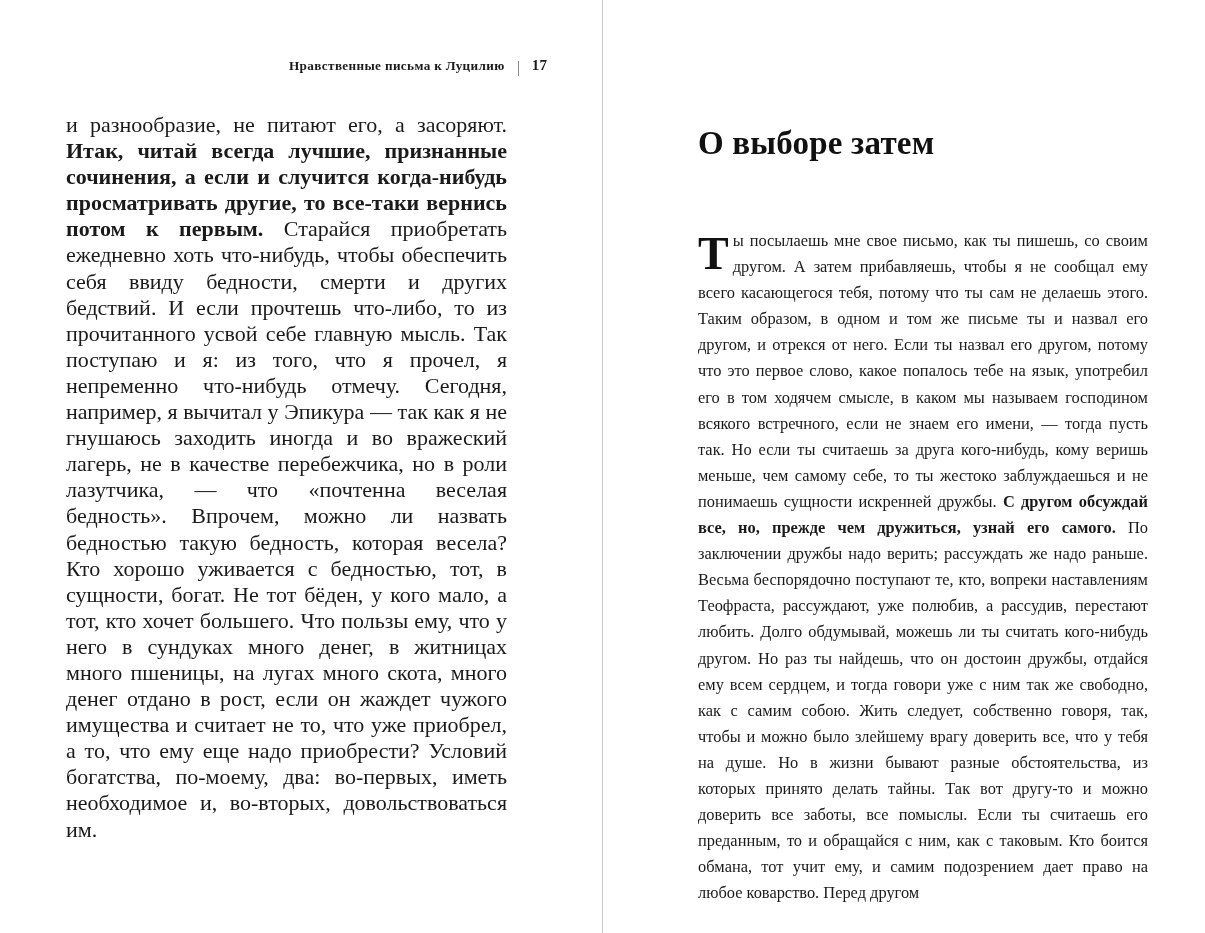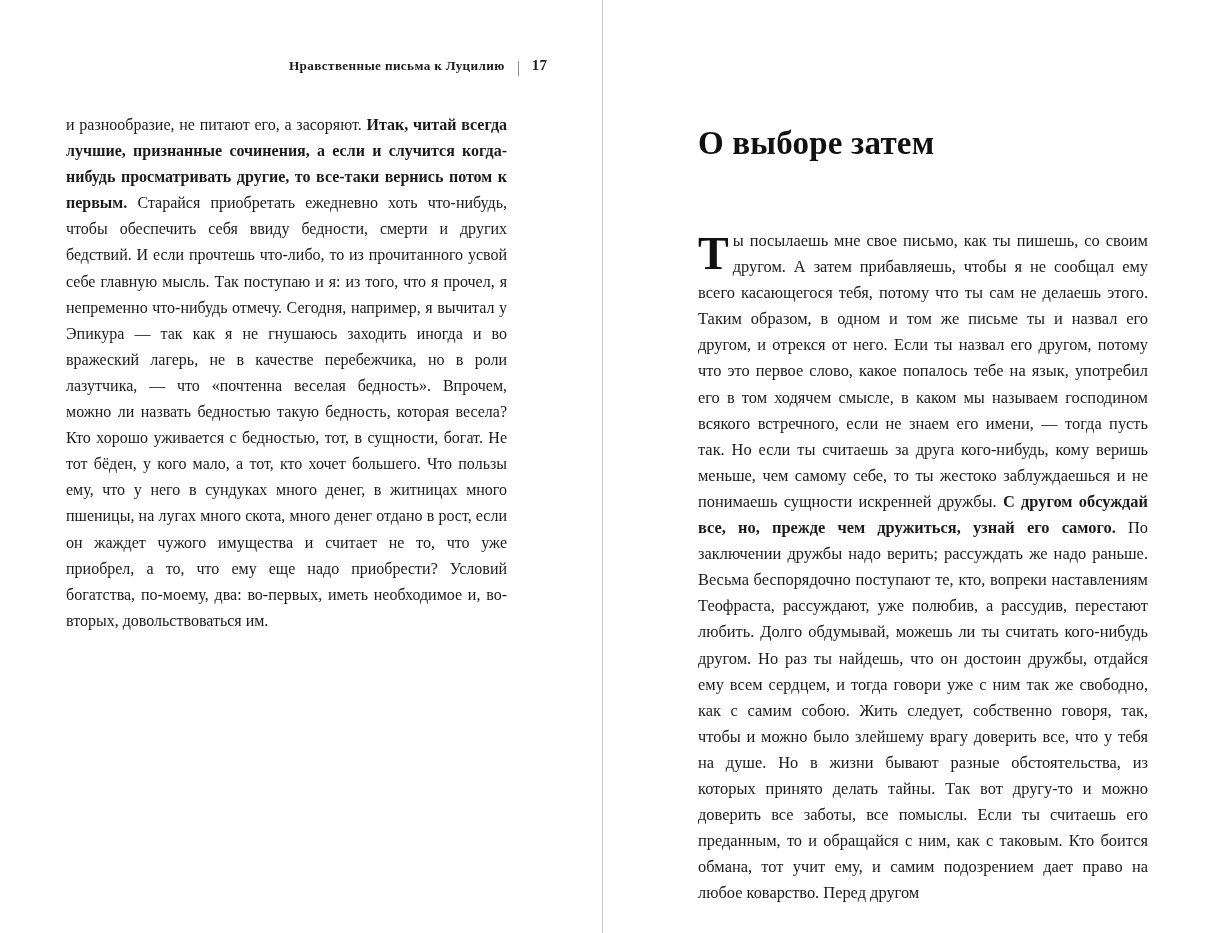--- a/index.html
+++ b/index.html
@@ -72,21 +72,21 @@
   .running-head .rh-folio {
     font-weight: 700;
     font-size: 15px;
   }
 
   .body-left {
     position: absolute;
     top: 112px;
     left: 66px;
     width: 441px;
-    font-size: 16px;
+    font-size: 22px;
     line-height: 26.1px;
     text-align: justify;
     hyphens: manual;
     color: #1a1a1a;
   }
   .body-left p { margin: 0; }
   .body-left b { font-weight: 700; }
 
   
   .page-right { }

